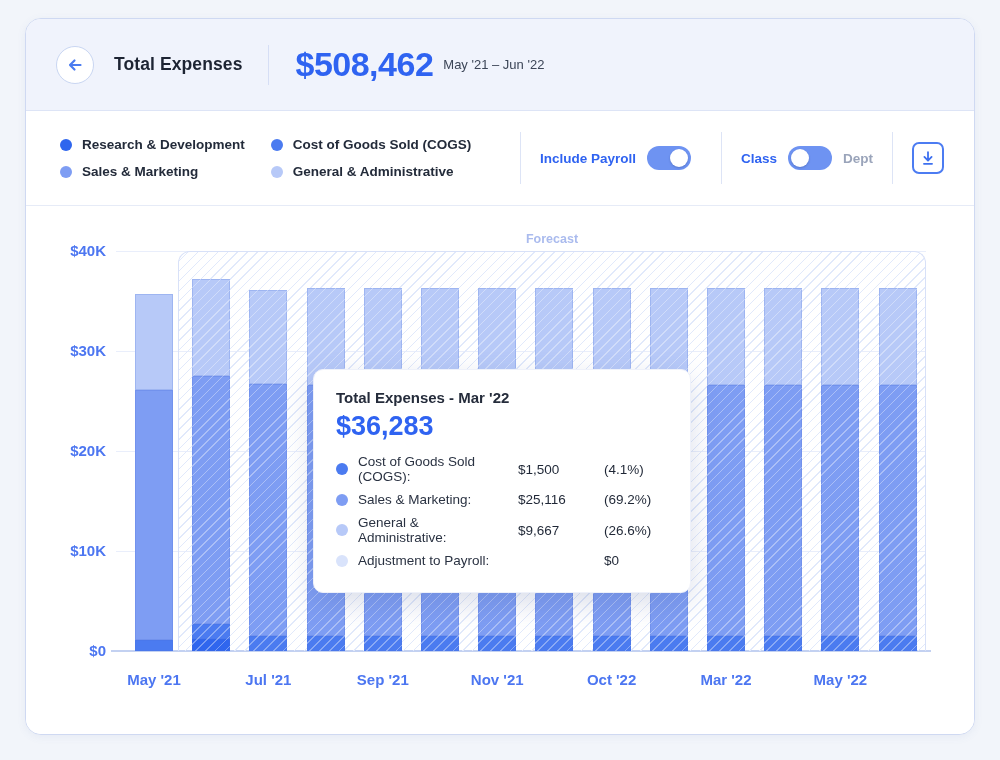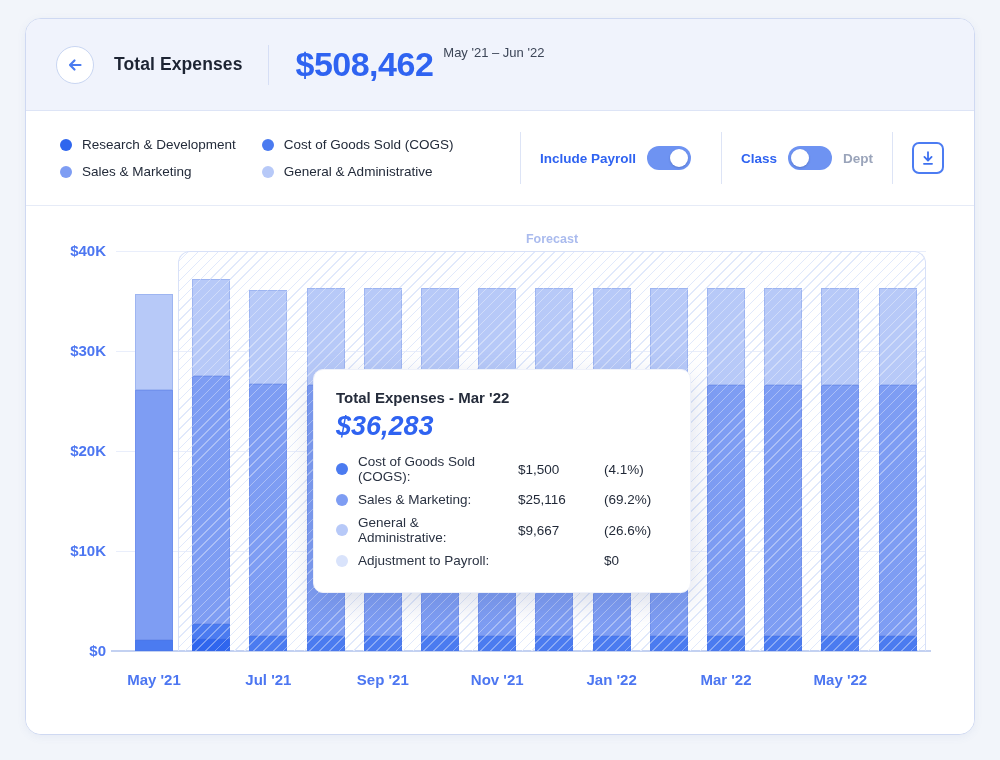--- a/index.html
+++ b/index.html
@@ -19,35 +19,35 @@
     height:92px; background:#f0f3fc; border-bottom:1px solid #dde4f6;
     display:flex; align-items:center; padding:0 30px;
   }
   .back-btn {
     width:38px; height:38px; border-radius:50%; background:#fff;
     border:1px solid #c9d6f2; display:flex; align-items:center; justify-content:center;
     cursor:pointer; flex:none;
   }
   .hdr-title { margin-left:20px; font-size:17.5px; font-weight:700; color:#1d2433; letter-spacing:.1px; }
   .hdr-div { width:1px; height:40px; background:#d6def5; margin:0 26px; }
-  .amt-group { display:flex; align-items:flex-start; }
+  .amt-group { display:flex; align-items:center; }
   .hdr-amount { font-size:34px; font-weight:800; color:#2f63f1; letter-spacing:-.5px; }
   .hdr-range { margin-left:10px; font-size:13px; color:#3c4557; }
   
   .controls {
     height:95px; background:#fff; border-bottom:1px solid #e6ebf7;
     display:flex; align-items:center; padding:0 30px 0 34px;
   }
   .legend {
     display:grid; grid-template-rows:repeat(2,auto); grid-auto-flow:column;
     row-gap:12px; column-gap:26px;
   }
   .legend-item { display:flex; align-items:center; cursor:pointer; }
   .legend-dot { width:12px; height:12px; border-radius:50%; margin-right:10px; flex:none; }
-  .legend-label { font-size:13.5px; font-weight:400; color:#232b3a; white-space:nowrap; }
+  .legend-label { font-size:13.5px; font-weight:700; color:#232b3a; white-space:nowrap; }
   .ctl-right { margin-left:auto; display:flex; align-items:center; }
   .v-div { width:1px; height:52px; background:#dde4f6; margin:0 19px; }
   .toggle-label { font-size:13.5px; font-weight:700; color:#2f63f1; white-space:nowrap; }
   .toggle-label.muted { color:#9aa4ba; font-weight:600; }
   .toggle {
     position:relative; width:44px; height:24px; border-radius:12px;
     background:#6e93f2; cursor:pointer; flex:none; margin:0 11px;
   }
   .toggle .knob {
     position:absolute; top:3px; width:18px; height:18px; border-radius:50%;
@@ -91,21 +91,21 @@
     content:""; position:absolute; inset:0;
     background:repeating-linear-gradient(135deg, rgba(255,255,255,0) 0 6px, rgba(255,255,255,.35) 6px 7px);
   }
   
   .tooltip {
     position:absolute; left:287px; top:163px; width:378px;
     background:#fff; border-radius:10px; border:1px solid #eef1fa;
     box-shadow:0 10px 28px rgba(70,90,150,.2); z-index:5; padding:19px 22px 16px 22px;
   }
   .tt-title { font-size:15px; font-weight:600; color:#252c3b; }
-  .tt-value { font-size:27px; font-weight:800; color:#2f63f1; margin-top:5px; margin-bottom:12px;font-style:italic; }
+  .tt-value { font-size:27px; font-weight:800; color:#2f63f1; margin-top:5px; margin-bottom:12px; }
   .tt-row {
     display:grid; grid-template-columns:12px 1fr 76px 64px; column-gap:10px;
     align-items:center; margin:8px 0; font-size:13.5px; color:#2a3242;
   }
   .tt-dot { width:12px; height:12px; border-radius:50%; }
   .tt-val, .tt-pct { text-align:left; color:#1f2736; }
 </style>
 </head>
 <body>
 
@@ -210,21 +210,21 @@
     </div>
   <div class="ytick" style="top: 36px;">$40K</div>
       <div class="ytick" style="top: 136px;">$30K</div>
       <div class="ytick" style="top: 236px;">$20K</div>
       <div class="ytick" style="top: 336px;">$10K</div>
       <div class="ytick" style="top: 436px;">$0</div>
       <div class="xtick" style="left: 128px;">May '21</div>
       <div class="xtick" style="left: 242.4px;">Jul '21</div>
       <div class="xtick" style="left: 356.8px;">Sep '21</div>
       <div class="xtick" style="left: 471.2px;">Nov '21</div>
-      <div class="xtick" style="left: 585.6px;">Jan '22</div>
+      <div class="xtick" style="left: 585.6px;">Oct '22</div>
       <div class="xtick" style="left: 700px;">Mar '22</div>
       <div class="xtick" style="left: 814.4px;">May '22</div>
       <div class="bar" style="left: 109px;">
         <div class="seg" style="height: 11px; background: rgb(75, 123, 240);"></div>
         <div class="seg" style="height: 250px; background: rgb(126, 157, 243);"></div>
         <div class="seg" style="height: 96px; background: rgb(183, 201, 248);"></div>
       </div>
       <div class="bar forecast" style="left: 166.2px;">
         <div class="seg" style="height: 12px; background: rgb(47, 102, 238);"></div>
         <div class="seg" style="height: 15px; background: rgb(75, 123, 240);"></div>

